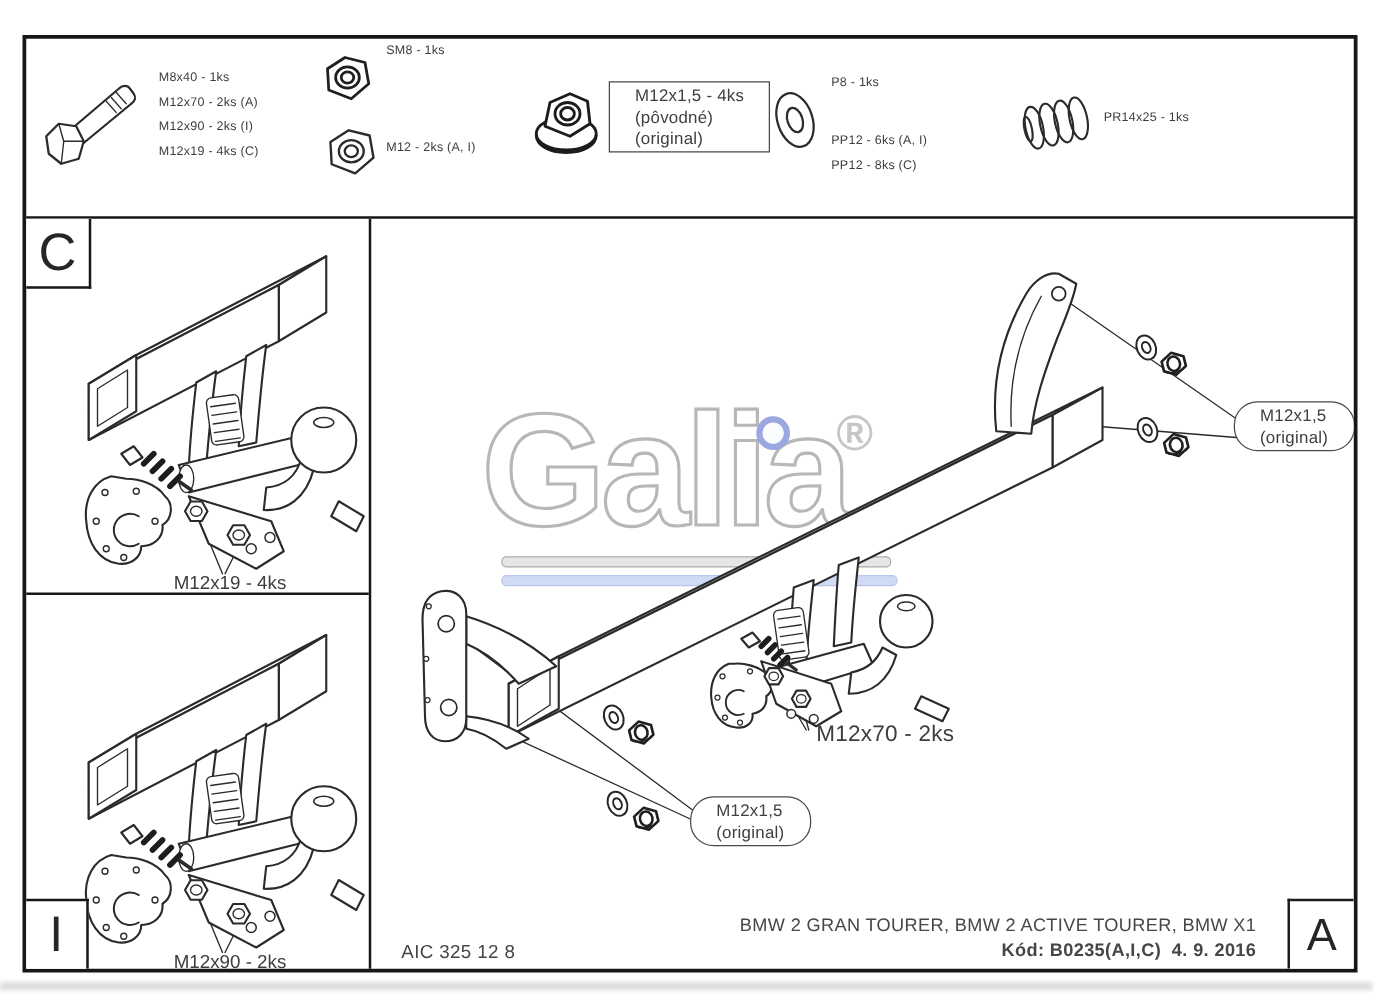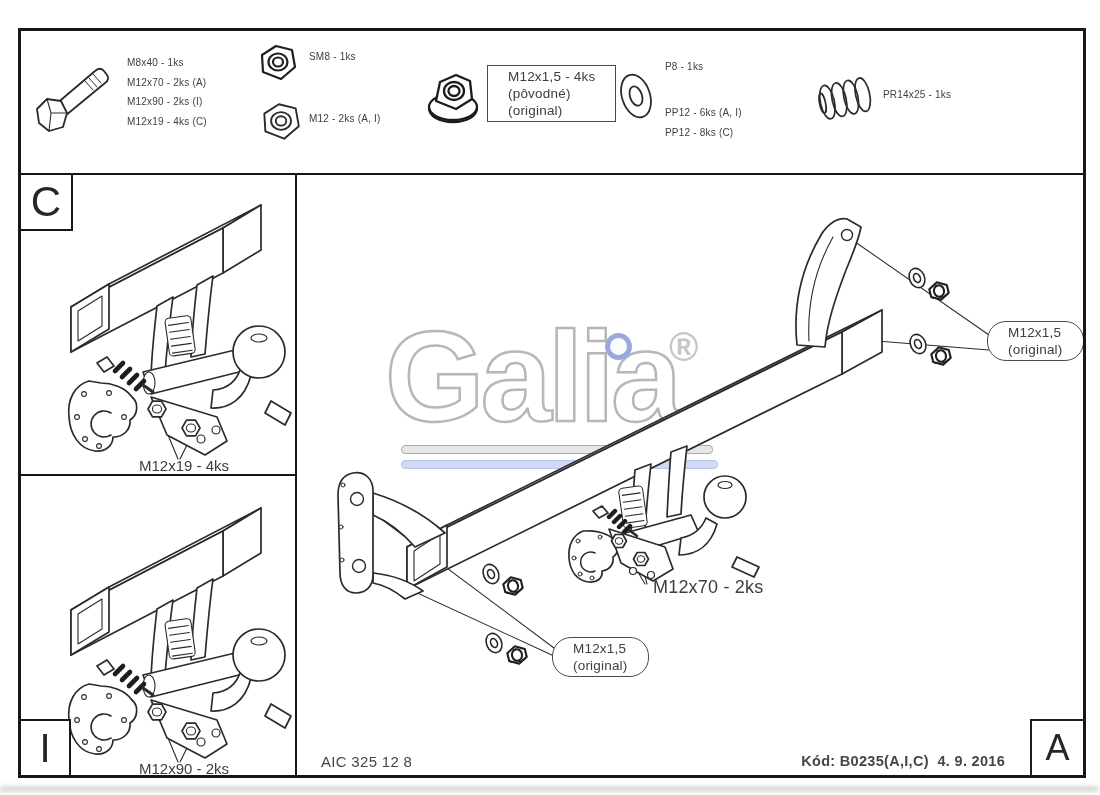--- a/index.html
+++ b/index.html
@@ -144,21 +144,21 @@
         <div>M12x19 - 4ks (C)</div>
       </div>
 
       <svg class="icon-svg" style="left:232px;top:10px" width="48" height="44" viewBox="0 0 46 44">
         <g stroke="#1f1f1f" stroke-width="2.2" fill="#fff" stroke-linejoin="round">
           <path d="M8,14 L22,5 L38,9 L41,26 L27,38 L9,31 Z"></path>
           <ellipse cx="24" cy="21" rx="9.5" ry="8.5"></ellipse>
           <ellipse cx="24" cy="21" rx="5" ry="4.5"></ellipse>
         </g>
       </svg>
-      <div class="lbl" style="left:288px;top:20px">SM8 - 1ks</div>
+      <div class="lbl" style="left:288px;top:4px">SM8 - 1ks</div>
 
       <svg class="icon-svg" style="left:234px;top:68px" width="50" height="46" viewBox="0 0 46 44">
         <g stroke="#2b2b2b" stroke-width="1.8" fill="#fff" stroke-linejoin="round">
           <path d="M8,14 L22,5 L38,9 L41,26 L27,38 L9,31 Z"></path>
           <ellipse cx="24" cy="21" rx="9.5" ry="8.5"></ellipse>
           <ellipse cx="24" cy="21" rx="5" ry="4.5"></ellipse>
         </g>
       </svg>
       <div class="lbl" style="left:288px;top:82px">M12 - 2ks (A, I)</div>
 
@@ -302,19 +302,20 @@
         <div>M12x1,5</div>
         <div>(original)</div>
       </div>
       <div class="lbl lbl-sm boxed main-label" style="left:255px;top:462px">
         <div>M12x1,5</div>
         <div>(original)</div>
       </div>
       <div class="lbl main-label" style="left:356px;top:402px;font-size:18px">M12x70 - 2ks</div>
 
       <div class="title-text" style="left:24px;top:578px;font-size:15px">AIC 325 12 8</div>
+      <div class="title-text" style="right:78px;top:558px">BMW 2 GRAN TOURER, BMW 2 ACTIVE TOURER, BMW X1</div>
       <div class="title-text pre" style="right:78px;top:578px">Kód: B0235(A,I,C)  4. 9. 2016</div>
       <div class="corner-box corner-a">A</div>
     </div>
   </div>
 
   <div class="scan-edge"></div>
 </div>
 
 </body></html>

